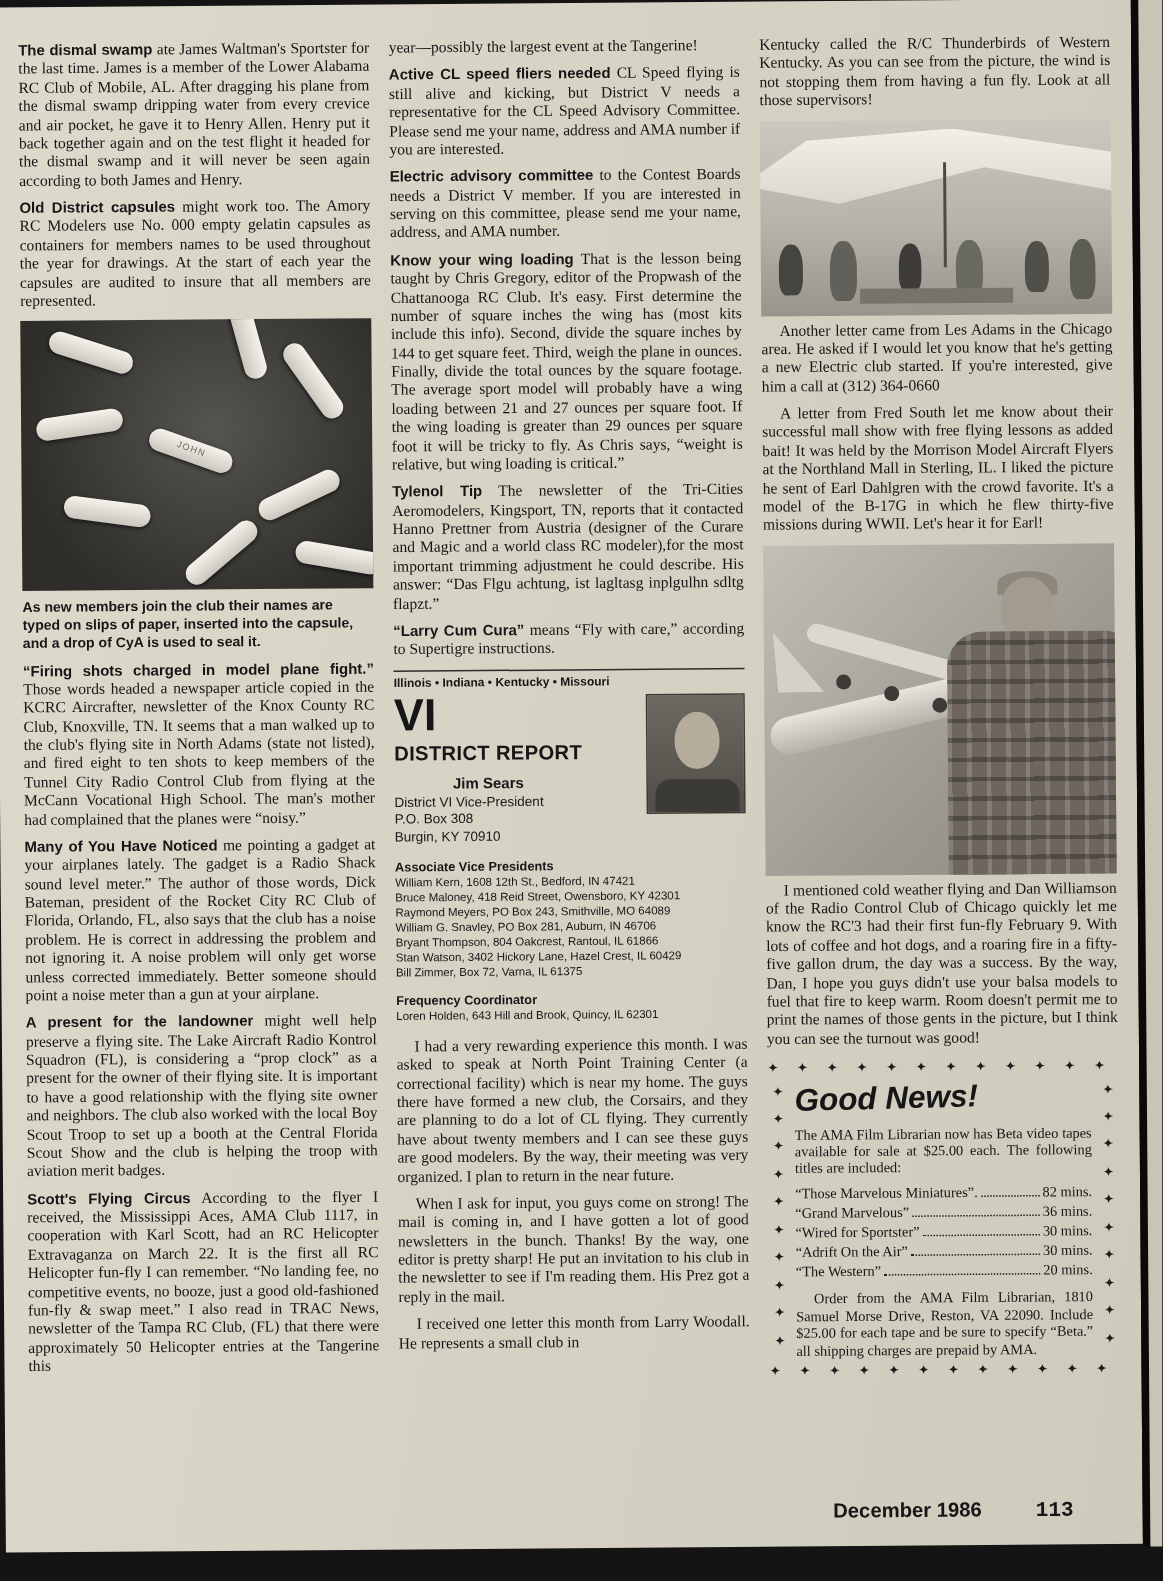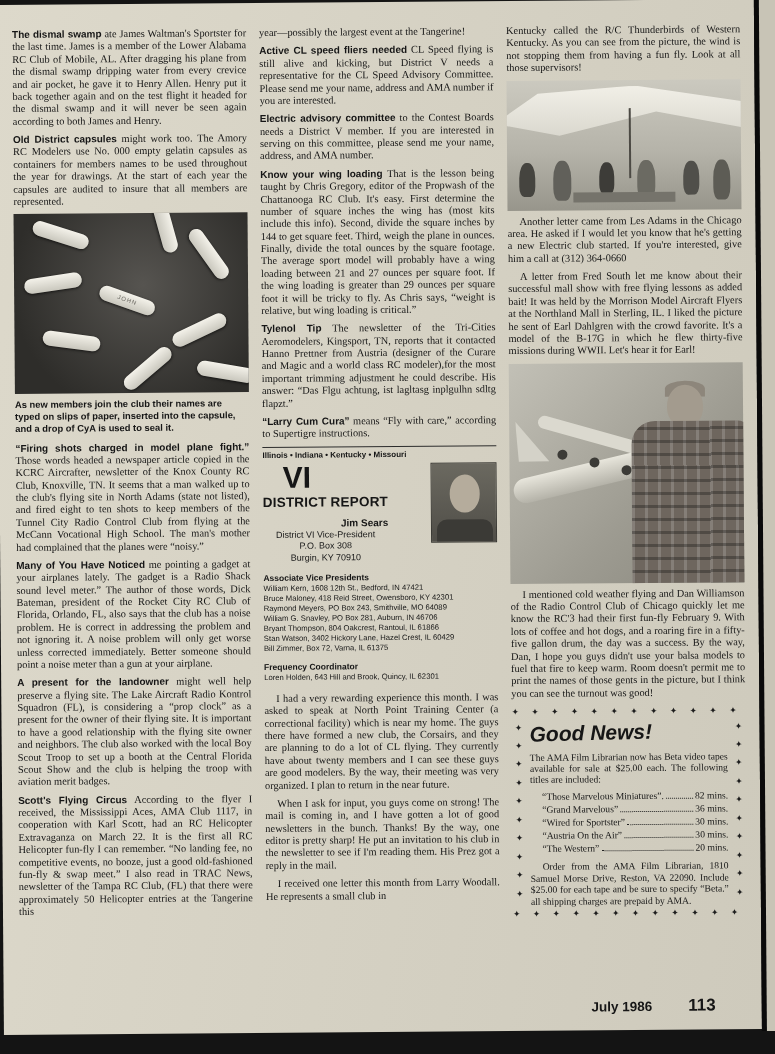--- a/index.html
+++ b/index.html
@@ -62,25 +62,25 @@
               border-radius:50% 50% 0 0; background:#8d867b; }
   .man-body { position:absolute; right:-6px; top:58px; width:118px; height:165px;
               background-color:#6e665e; border-radius:24px 12px 0 0;
               background-image:repeating-linear-gradient(0deg, rgba(0,0,0,.28) 0 3px, transparent 3px 13px),
                                repeating-linear-gradient(90deg, rgba(255,255,255,.16) 0 3px, transparent 3px 13px); }
 
   
   .dr-states { font-family:"Liberation Sans",sans-serif; font-weight:bold; font-size:8px;
                border-top:1.5px solid #2c2c2c; padding-top:3px; margin:6px 0 4px; text-align:left; }
   .dr-head { display:flex; justify-content:space-between; align-items:flex-start; margin-bottom:4px; }
-  .dr-vi { font-family:"Liberation Sans",sans-serif; font-weight:bold; font-size:30px; line-height:.95;margin-left:20px; }
+  .dr-vi { font-family:"Liberation Sans",sans-serif; font-weight:bold; font-size:30px; line-height:.95; }
   .dr-title { font-family:"Liberation Sans",sans-serif; font-weight:bold; font-size:13.5px;
               letter-spacing:.2px; margin:2px 0 7px; }
-  .dr-name { font-family:"Liberation Sans",sans-serif; font-weight:bold; font-size:10px; text-align:right; }
-  .dr-line { font-family:"Liberation Sans",sans-serif; font-size:9px; line-height:1.3; text-align:center; }
+  .dr-name { font-family:"Liberation Sans",sans-serif; font-weight:bold; font-size:10px; text-align:center; }
+  .dr-line { font-family:"Liberation Sans",sans-serif; font-size:9px; line-height:1.3; text-align:left; }
   .dr-photo { width:66px; height:80px; position:relative; overflow:hidden;
               background:linear-gradient(180deg,#6b6960 0%,#504e48 100%); border:1px solid #3a3934; }
   .dr-face { position:absolute; left:18px; top:11px; width:30px; height:38px;
              border-radius:50% 50% 48% 48%; background:#b5ac9c; }
   .dr-shoulders { position:absolute; bottom:0; left:5px; width:56px; height:22px;
                   border-radius:10px 10px 0 0; background:#3b3a36; }
   .avp-title { font-family:"Liberation Sans",sans-serif; font-weight:bold; font-size:8.5px;
                margin-top:8px; margin-bottom:1px; text-align:left; }
   .avp-line { font-family:"Liberation Sans",sans-serif; font-size:7.7px; line-height:1.3;
               text-align:left; white-space:nowrap; }
@@ -91,28 +91,28 @@
   .gn-border-h { text-align:center; font-size:9px; letter-spacing:5px; color:#1d1d1d;
                  white-space:nowrap; overflow:hidden; line-height:1.4; }
   .gn-mid { display:flex; }
   .gn-border-v { width:14px; font-size:9px; line-height:2.05; white-space:pre-line;
                  text-align:center; color:#1d1d1d; }
   .gn-content { flex:1; padding:1px 4px; }
   .gn-title { font-family:"Liberation Sans",sans-serif; font-weight:bold; font-style:italic;
               font-size:21px; margin:1px 0 6px; transform:rotate(-1deg); text-align:left; }
   .gn-intro { margin-bottom:5px; }
   .gn-item { display:flex; align-items:baseline; line-height:1.35; }
-  .gn-item-title { white-space:nowrap;margin-left:12px; }
+  .gn-item-title { white-space:nowrap; }
   .gn-dots { flex:1; border-bottom:1.6px dotted #222; margin:0 2px 2px; min-width:8px; }
   .gn-order { margin-top:6px; text-indent:12px; }
 
   .page-footer { position:absolute; right:46px; bottom:14px; display:flex; align-items:baseline;
                  gap:36px; font-family:"Liberation Sans",sans-serif; font-weight:bold; }
   .footer-issue { font-size:13.5px; }
-  .footer-num { font-size:17px; }
+  .footer-num { font-size:14px;font-family:Liberation Mono, monospace; }
 </style>
 </head>
 <body>
 
 <div class="viewport">
   <div class="scan-wrap">
     <div class="paper">
       <div class="columns">
 
         <div class="col">
@@ -241,21 +241,21 @@
                     <span class="gn-item-title">“Grand Marvelous”</span>
                     <span class="gn-dots"></span>
                     <span class="gn-time">36 mins.</span>
                   </div>
                 <div class="gn-item">
                     <span class="gn-item-title">“Wired for Sportster”</span>
                     <span class="gn-dots"></span>
                     <span class="gn-time">30 mins.</span>
                   </div>
                 <div class="gn-item">
-                    <span class="gn-item-title">“Austria On the Air”</span>
+                    <span class="gn-item-title">“Adrift On the Air”</span>
                     <span class="gn-dots"></span>
                     <span class="gn-time">30 mins.</span>
                   </div>
                 <div class="gn-item">
                     <span class="gn-item-title">“The Western”</span>
                     <span class="gn-dots"></span>
                     <span class="gn-time">20 mins.</span>
                   </div>
                 <div class="gn-order">Order from the AMA Film Librarian, 1810 Samuel Morse Drive, Reston, VA 22090. Include $25.00 for each tape and be sure to specify “Beta.” all shipping charges are prepaid by AMA.</div>
               </div>
@@ -270,21 +270,21 @@
 ✦
 ✦</div>
             </div>
             <div class="gn-border-h">✦ ✦ ✦ ✦ ✦ ✦ ✦ ✦ ✦ ✦ ✦ ✦ ✦</div>
           </div>
         </div>
 
       </div>
 
       <div class="page-footer">
-        <span class="footer-issue">July 1986</span>
+        <span class="footer-issue">December 1986</span>
         <span class="footer-num">113</span>
       </div>
     </div>
 
     <div class="binding-line"></div>
     <div class="neighbor"></div>
   </div>
 </div>
 
 </body></html>

